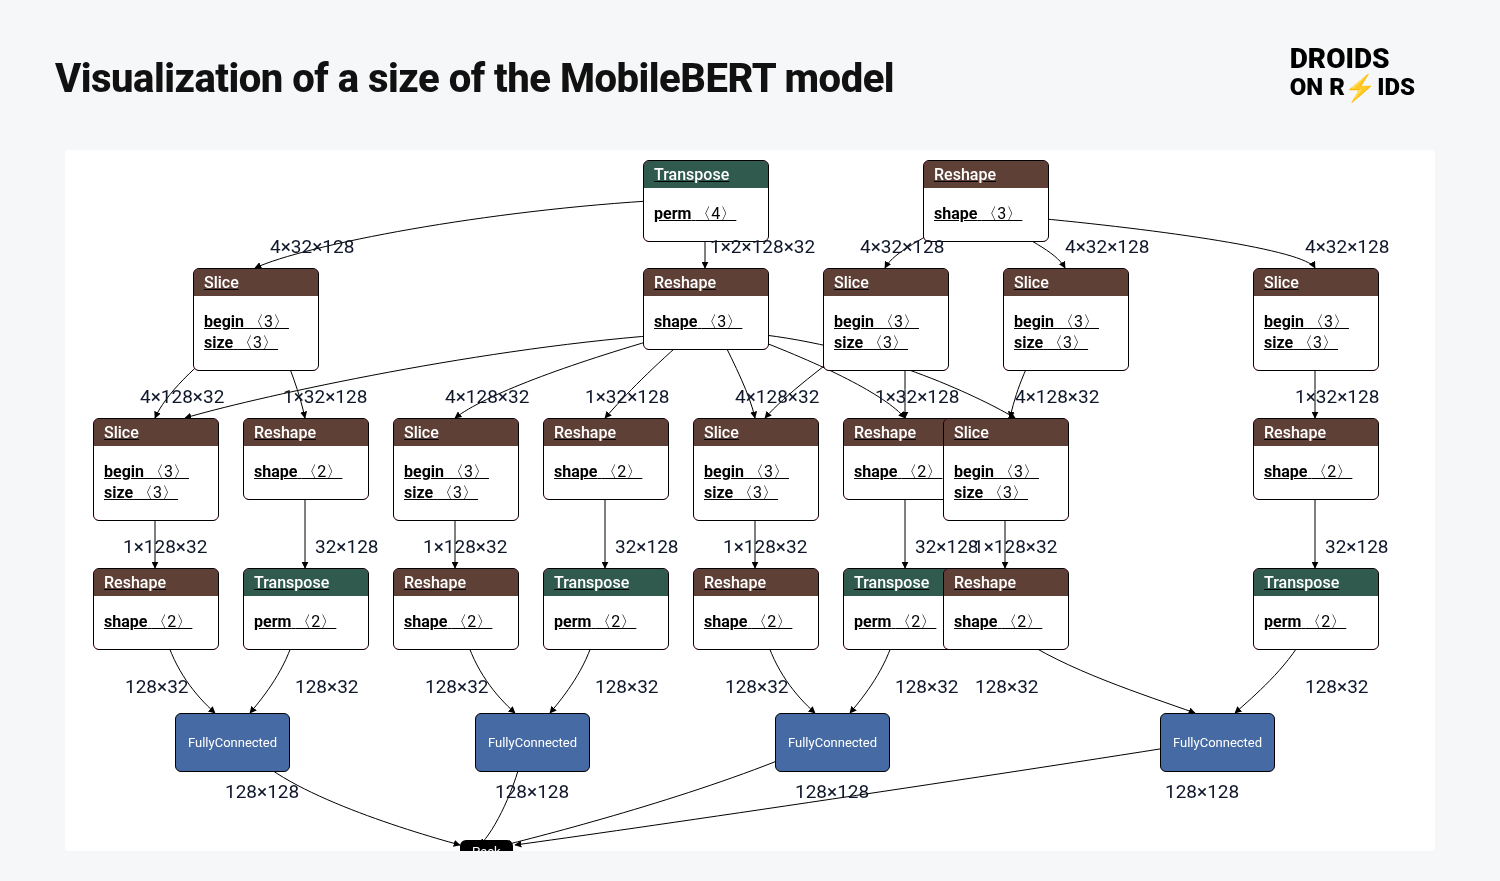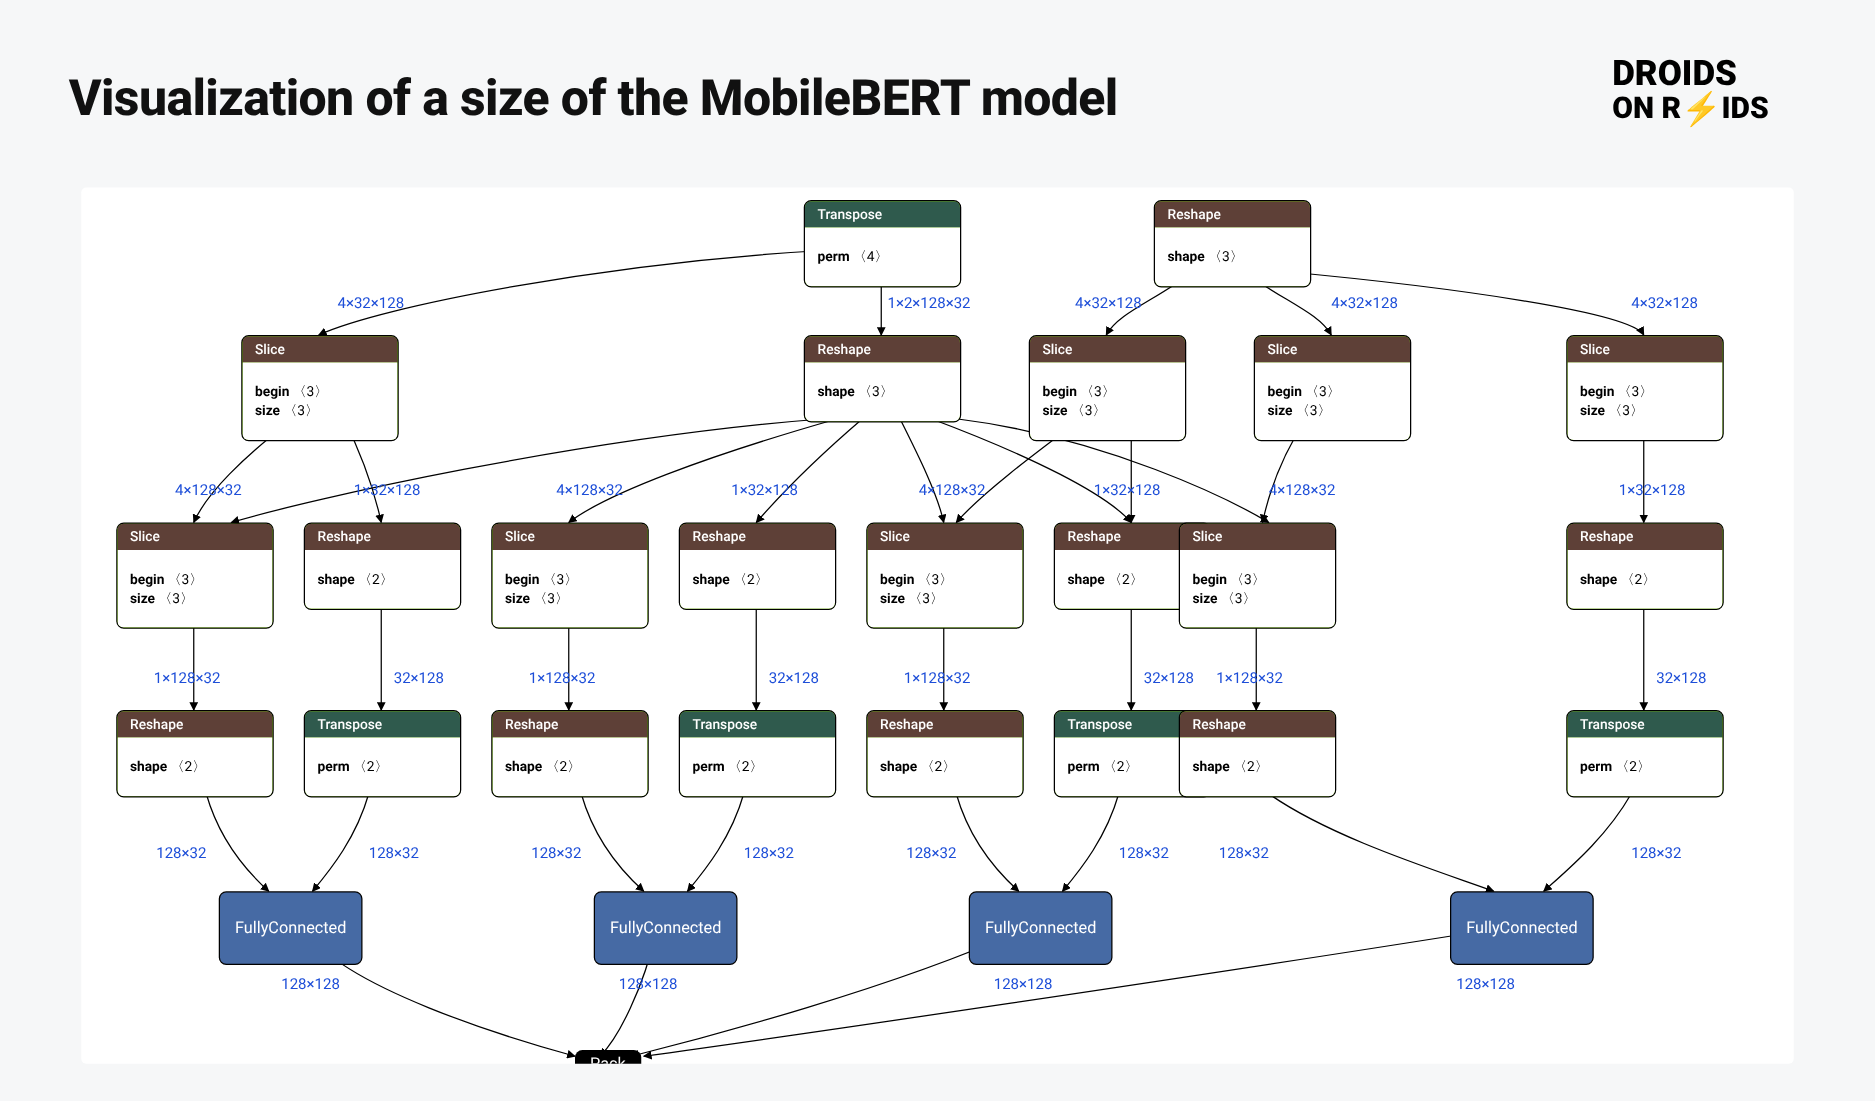--- a/index.html
+++ b/index.html
@@ -4,31 +4,31 @@
 <style>
   html,body{margin:0;padding:0;font-family:-apple-system,BlinkMacSystemFont,"Segoe UI",Roboto,Arial,sans-serif;background:#f6f7f8;}
   .frame{width:1500px;height:881px;background:#f6f7f8;border-radius:16px;position:relative;overflow:hidden;box-sizing:border-box;}
   .title{position:absolute;left:55px;top:55px;font-size:40px;font-weight:800;color:#111;letter-spacing:-0.5px;}
   .logo{position:absolute;right:85px;top:45px;font-weight:900;color:#000;line-height:1;text-align:left;}
   .logo .l1{font-size:28px;}
   .logo .l2{font-size:24px;}
   .logo .bolt{color:#f5b800;font-size:26px;position:relative;top:2px;}
   .canvas{position:absolute;left:65px;right:65px;top:150px;bottom:30px;background:#fff;border-radius:4px;overflow:hidden;}
   svg{position:absolute;inset:0;}
-  .node{position:absolute;border:1px solid #000;border-radius:6px;background:#84cc16;overflow:hidden;font-size:11px;color:#000;}
+  .node{position:absolute;border:1px solid #000;border-radius:6px;background:#be185d;overflow:hidden;font-size:16px;color:#000;text-decoration:underline;}
   .node .hdr{padding:4px 10px;color:#fff;font-weight:500;}
   .node .body{padding:16px 10px;background:#fff;}
   .node .kv{white-space:nowrap;}
   .node .kv b{font-weight:700;}
   .transpose .hdr{background:#2f5a4d;}
   .reshape .hdr{background:#5e4037;}
   .slice .hdr{background:#5e4037;}
   .fc{color:#fff;background:#466aa4;border-radius:6px;padding:21px 12px;font-size:13px;border:1px solid #000;position:absolute;}
   .pack{color:#fff;background:#000;border-radius:6px;padding:4px 12px;font-size:13px;position:absolute;}
-  .lbl{position:absolute;font-size:12px;color:#1d4ed8;white-space:nowrap;}
+  .lbl{position:absolute;font-size:19px;color:#0f172a;white-space:nowrap;}
 </style>
 </head>
 <body>
 <div class="frame">
   <div class="title">Visualization of a size of the MobileBERT model</div>
   <div class="logo">
     <div class="l1">DROIDS</div>
     <div class="l2"><span>ON R</span><span class="bolt">⚡</span><span>IDS</span></div>
   </div>
 

